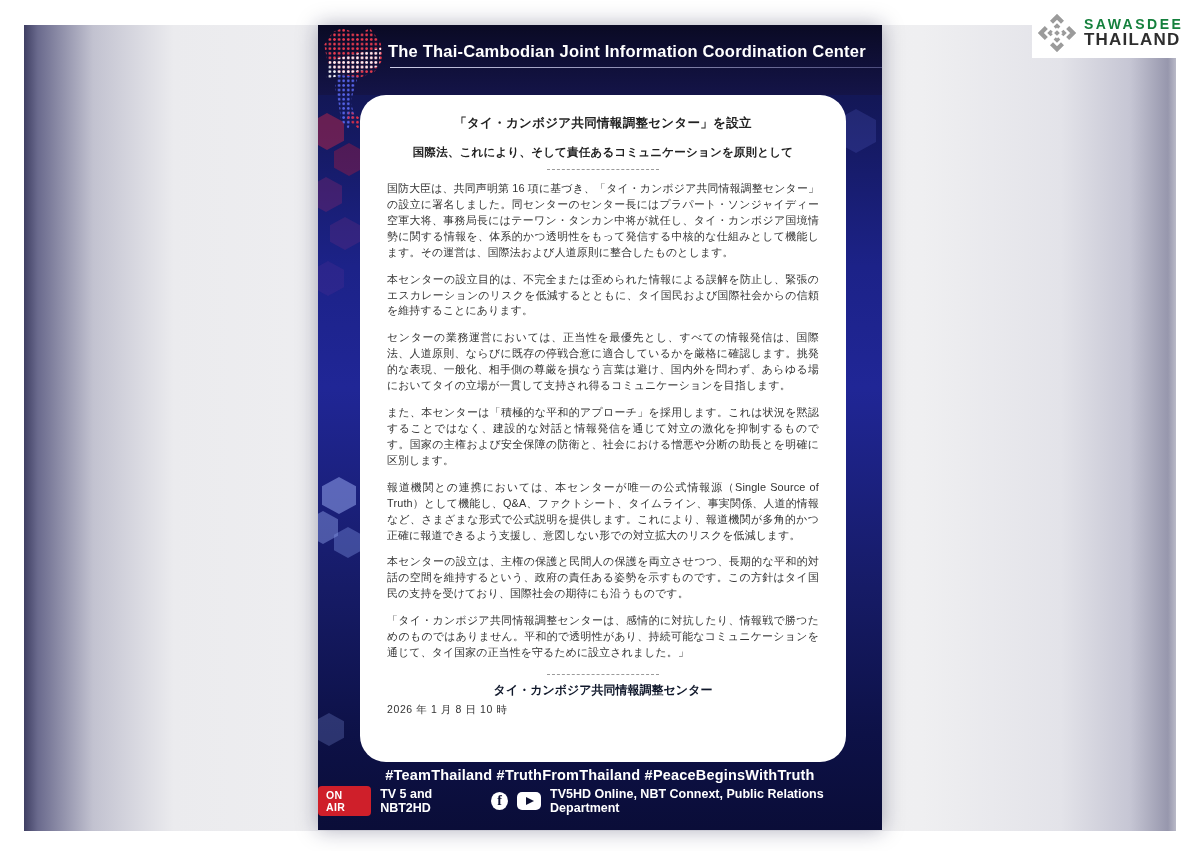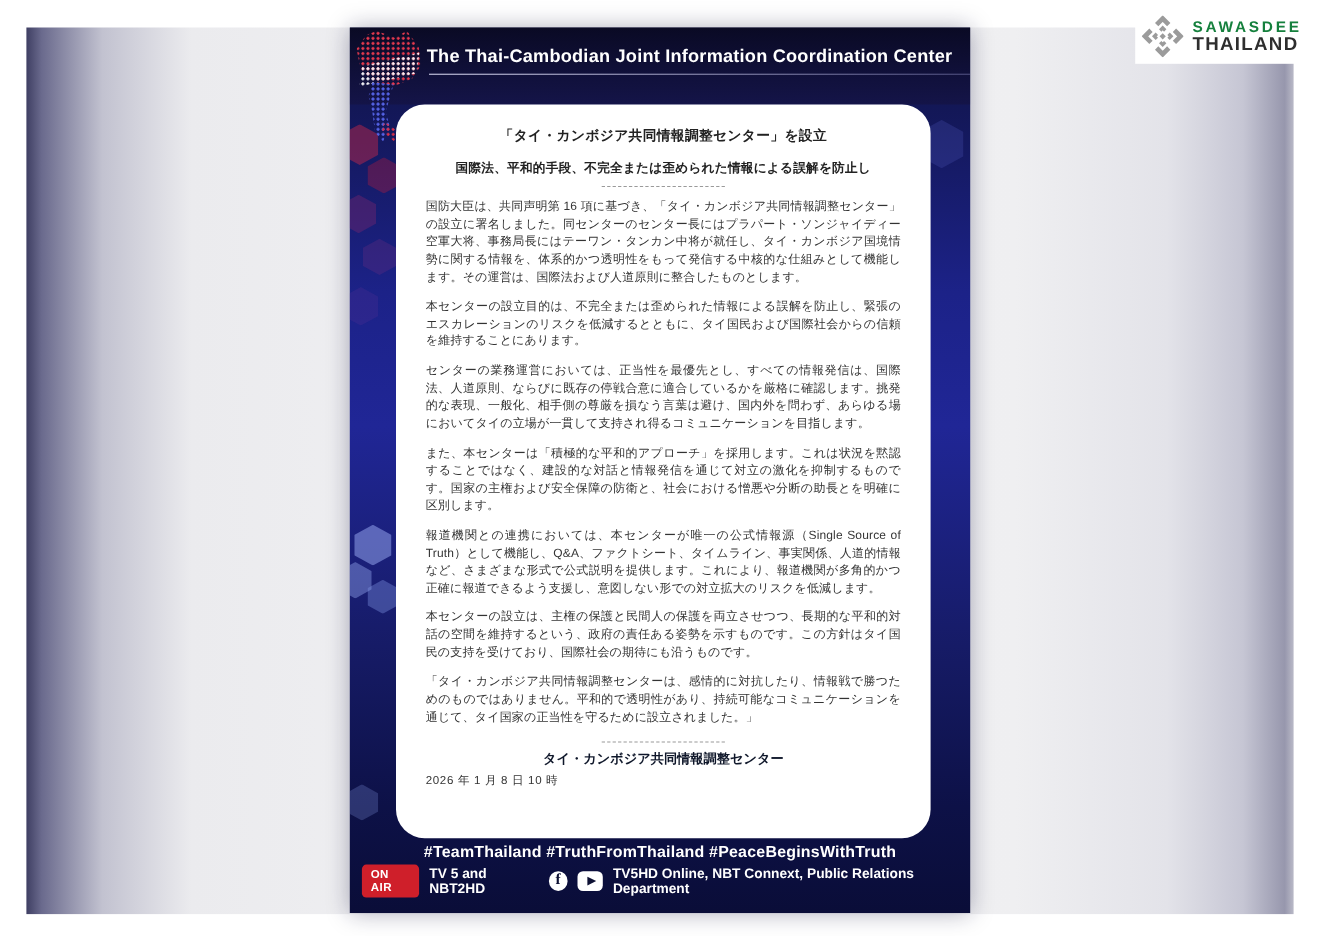--- a/index.html
+++ b/index.html
@@ -64,21 +64,21 @@
   .sig-name { text-align:center; font-size:12px; font-weight:800; color:#0f172a; margin:7px 0 4px; }
   .sig-date { font-size:10.5px; color:#333; letter-spacing:.6px; }
 
   
   .hashtags { position:absolute; left:0; right:0; bottom:47px; text-align:center;
     color:#ffffff; font-size:14.5px; font-weight:800; letter-spacing:.2px; z-index:4; }
   .bottom-row { position:absolute; left:0; right:0; bottom:14px; display:flex;
     align-items:center; justify-content:center; gap:9px; z-index:4;
     color:#ffffff; font-size:12.5px; font-weight:700; }
   .onair { background:#cf1f2a; color:#fff; font-size:10.5px; font-weight:800;
-    padding:3px 8px; border-radius:4px; letter-spacing:.4px;margin-left:11px; }
+    padding:3px 8px; border-radius:4px; letter-spacing:.4px; }
   .fb { width:18px; height:18px; border-radius:50%; background:#ffffff; position:relative; display:inline-block; }
   .fb::after { content:"f"; position:absolute; left:0; right:0; top:0; bottom:0;
     color:#0d1033; font-weight:800; font-size:14px; text-align:center; line-height:18px;
     font-family:"Liberation Serif","DejaVu Serif",serif; }
   .yt { width:25px; height:18px; border-radius:5px; background:#ffffff; position:relative; display:inline-block; }
   .yt::after { content:""; position:absolute; left:9px; top:4.5px;
     border-left:8px solid #0d1033; border-top:4.5px solid transparent; border-bottom:4.5px solid transparent; }
 </style>
 </head>
 <body>
@@ -121,21 +121,21 @@
 
     <div class="map">
       <i class="dots-red"></i>
       <i class="dots-white"></i>
       <i class="dots-blue"></i>
       <i class="dots-streak"></i>
     </div>
 
     <div class="panel">
       <div class="doc-title">「タイ・カンボジア共同情報調整センター」を設立</div>
-      <div class="doc-subtitle">国際法、平和的手段、不完全または歪められた情報による誤解を防止し</div>
+      <div class="doc-subtitle">国際法、これにより、そして責任あるコミュニケーションを原則として</div>
       <div class="dash"></div>
 
       <p class="para">国防大臣は、共同声明第 16 項に基づき、「タイ・カンボジア共同情報調整センター」の設立に署名しました。同センターのセンター長にはプラパート・ソンジャイディー空軍大将、事務局長にはテーワン・タンカン中将が就任し、タイ・カンボジア国境情勢に関する情報を、体系的かつ透明性をもって発信する中核的な仕組みとして機能します。その運営は、国際法および人道原則に整合したものとします。</p>
       <p class="para">本センターの設立目的は、不完全または歪められた情報による誤解を防止し、緊張のエスカレーションのリスクを低減するとともに、タイ国民および国際社会からの信頼を維持することにあります。</p>
       <p class="para">センターの業務運営においては、正当性を最優先とし、すべての情報発信は、国際法、人道原則、ならびに既存の停戦合意に適合しているかを厳格に確認します。挑発的な表現、一般化、相手側の尊厳を損なう言葉は避け、国内外を問わず、あらゆる場においてタイの立場が一貫して支持され得るコミュニケーションを目指します。</p>
       <p class="para">また、本センターは「積極的な平和的アプローチ」を採用します。これは状況を黙認することではなく、建設的な対話と情報発信を通じて対立の激化を抑制するものです。国家の主権および安全保障の防衛と、社会における憎悪や分断の助長とを明確に区別します。</p>
       <p class="para">報道機関との連携においては、本センターが唯一の公式情報源（Single Source of Truth）として機能し、Q&amp;A、ファクトシート、タイムライン、事実関係、人道的情報など、さまざまな形式で公式説明を提供します。これにより、報道機関が多角的かつ正確に報道できるよう支援し、意図しない形での対立拡大のリスクを低減します。</p>
       <p class="para">本センターの設立は、主権の保護と民間人の保護を両立させつつ、長期的な平和的対話の空間を維持するという、政府の責任ある姿勢を示すものです。この方針はタイ国民の支持を受けており、国際社会の期待にも沿うものです。</p>
       <p class="para">「タイ・カンボジア共同情報調整センターは、感情的に対抗したり、情報戦で勝つためのものではありません。平和的で透明性があり、持続可能なコミュニケーションを通じて、タイ国家の正当性を守るために設立されました。」</p>
 

